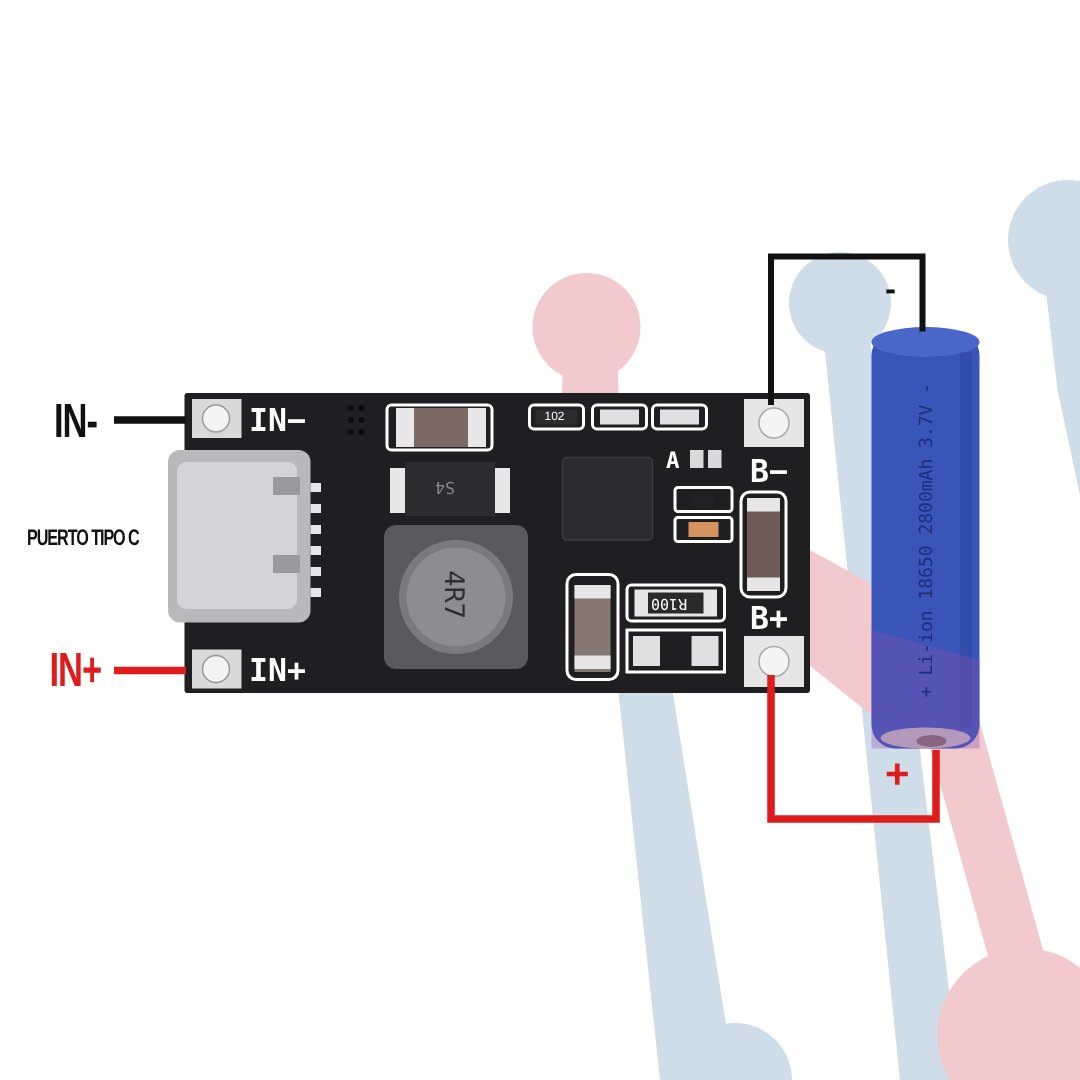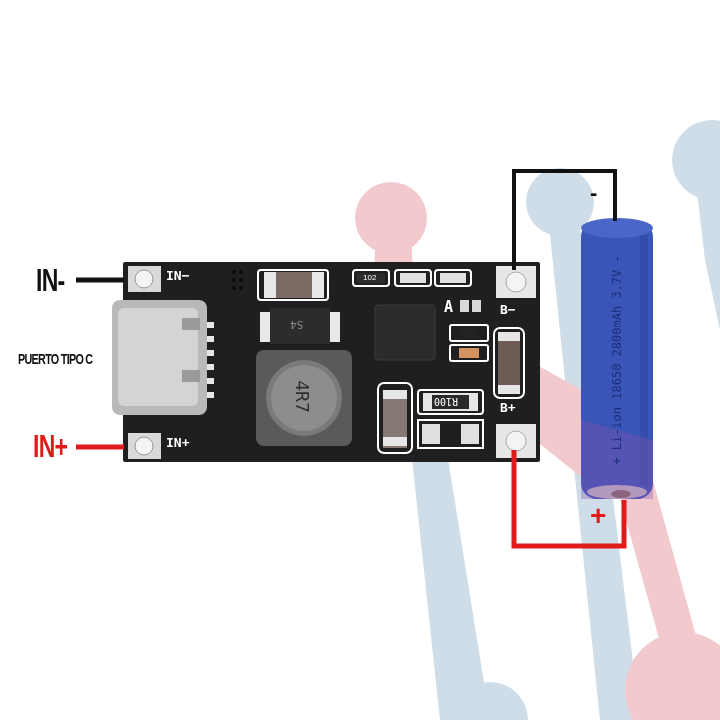--- a/index.html
+++ b/index.html
@@ -1,20 +1,20 @@
 <!DOCTYPE html>
 <html><head>
 <meta charset="utf-8">
 <style>
   html, body { margin:0; padding:0; background:#ffffff; }
   #stage { position:relative; width:720px; height:720px; overflow:hidden; background:#ffffff; font-family:"DejaVu Sans", sans-serif; }
   .abs { position:absolute; }
   .svgwrap { position:absolute; left:0; top:0; width:720px; height:720px; }
   .ext-label { position:absolute; font-family:"Liberation Sans", sans-serif; font-weight:bold; transform:scaleX(0.72); transform-origin:left center; letter-spacing:-1px; }
-  .pcb-label { position:absolute; font-family:"DejaVu Sans Mono", monospace; color:#ffffff; font-weight:bold; font-size:13px; }
+  .pcb-label { position:absolute; font-family:"DejaVu Sans Mono", monospace; color:#ffffff; font-weight:bold; font-size:21px; }
 </style>
 </head>
 <body>
 
 <div id="stage">
 
   <svg class="svgwrap" viewBox="0 0 720 720">
     <g opacity="1">
       <circle cx="560" cy="202" r="34" fill="#cfdde9"></circle>
       <polygon points="548,215 578,210 640,720 600,720" fill="#cfdde9"></polygon>

